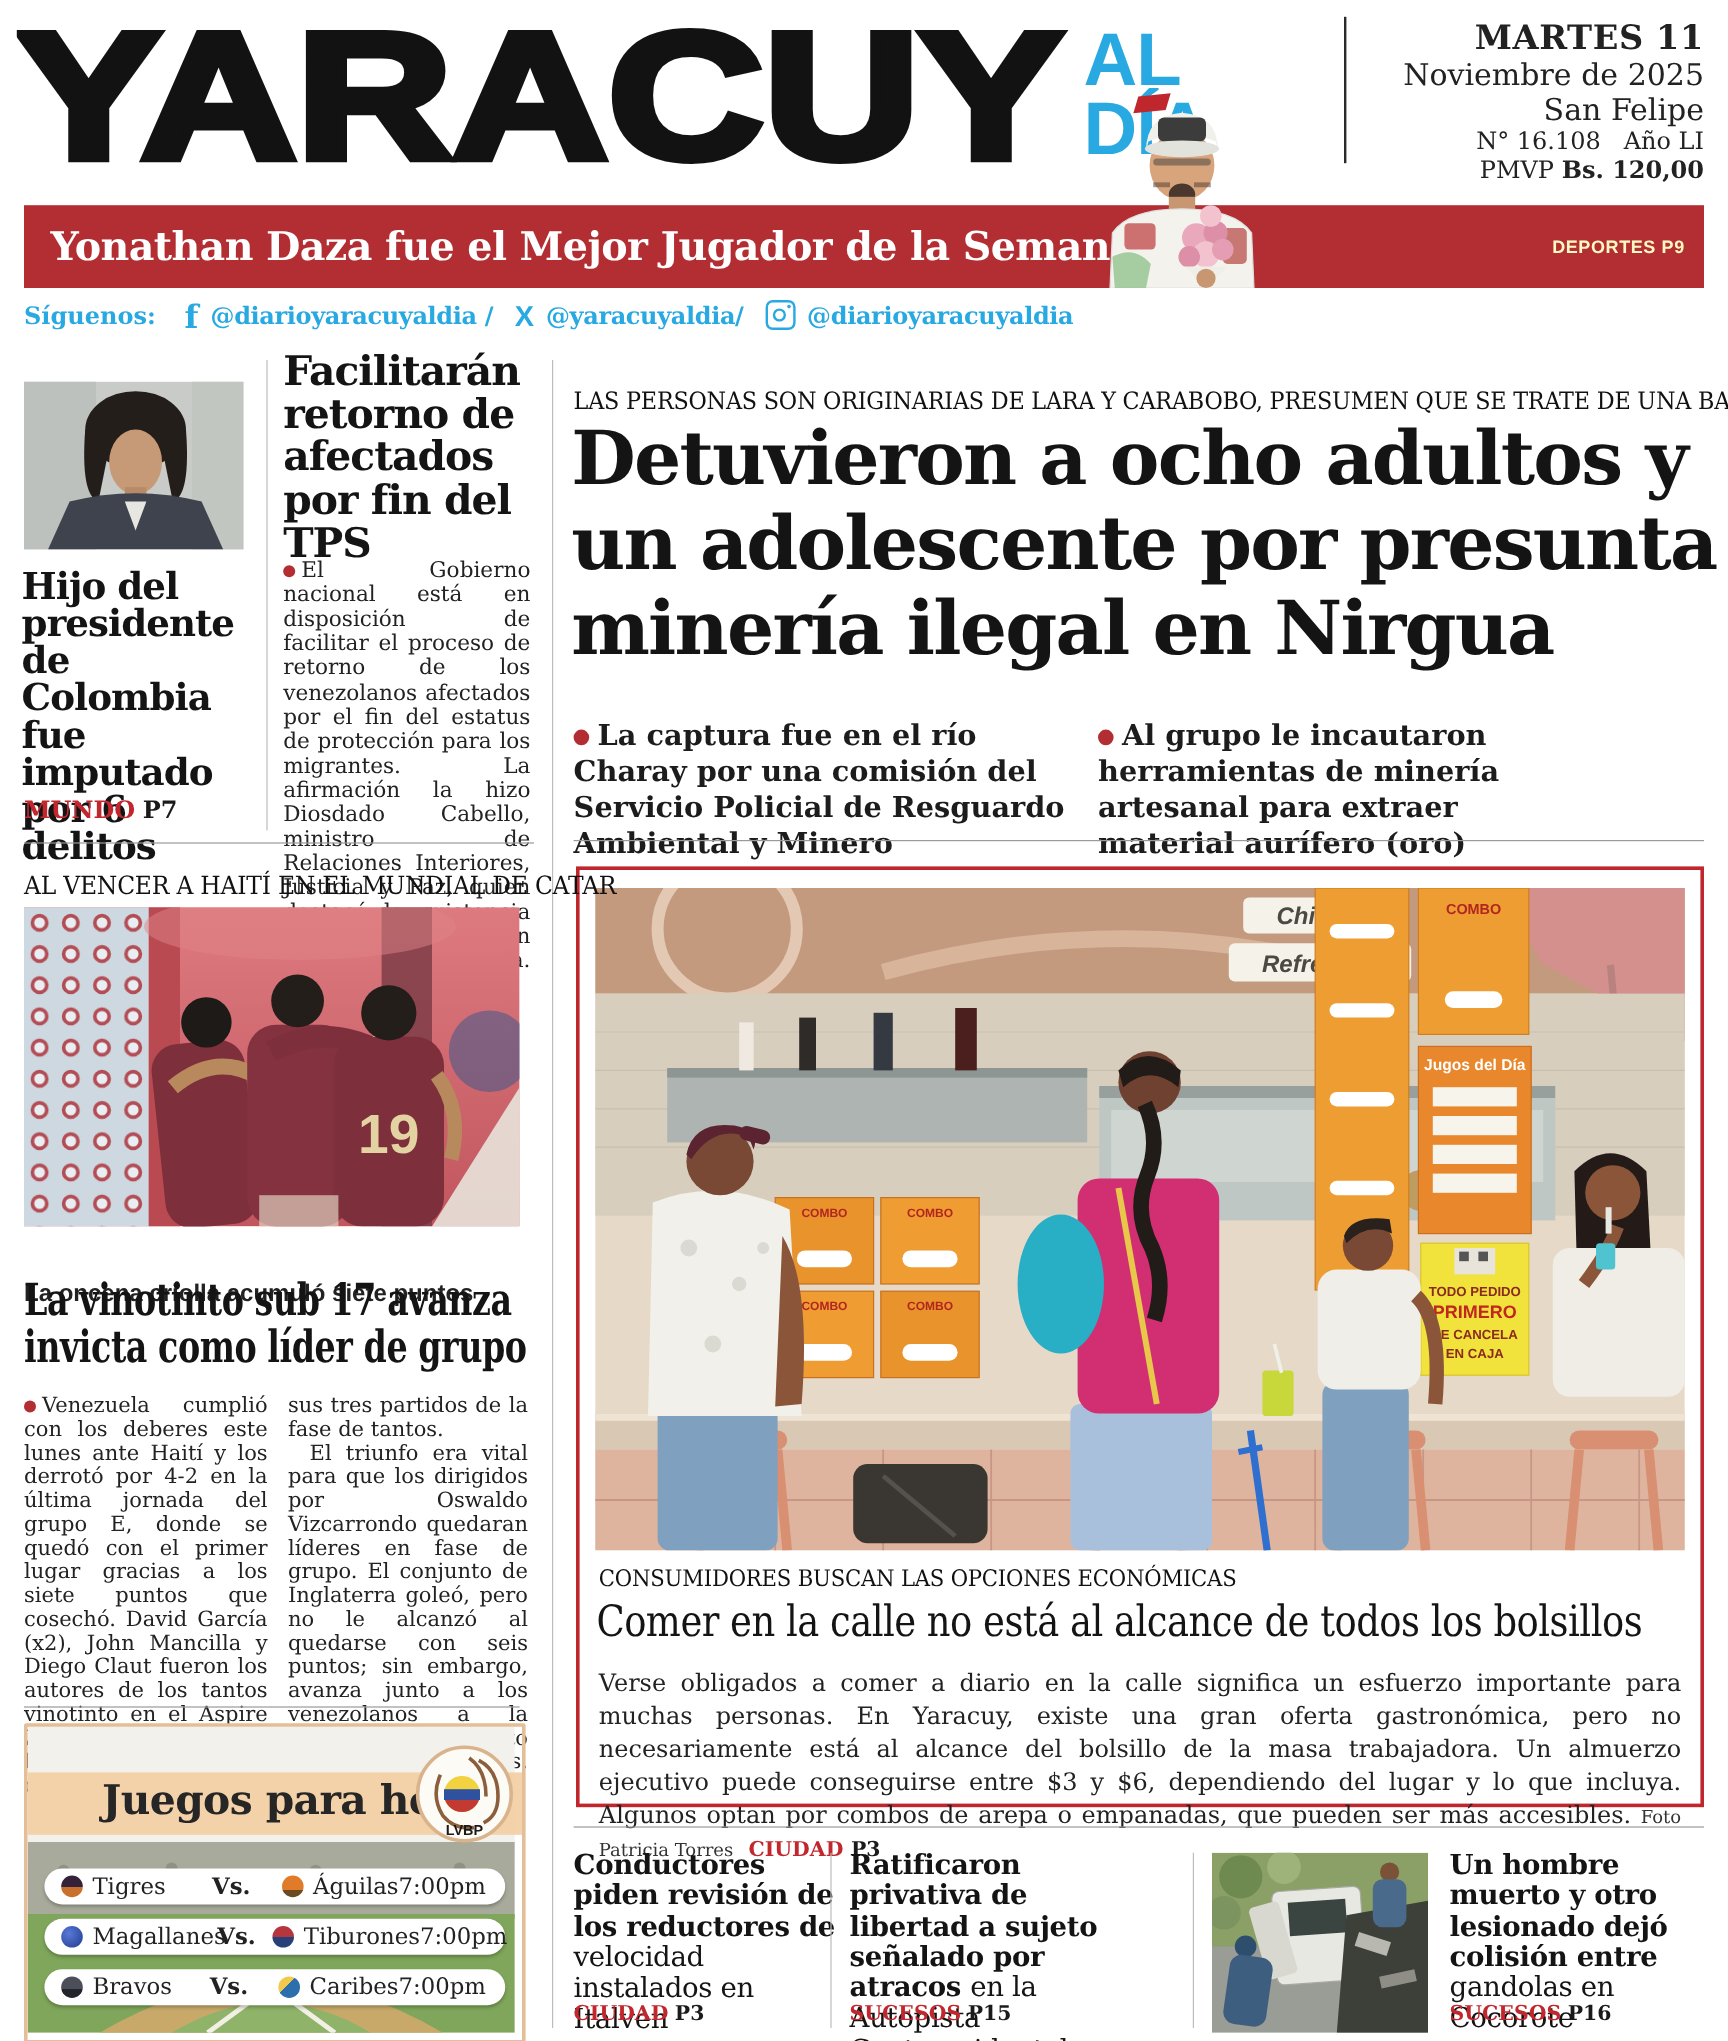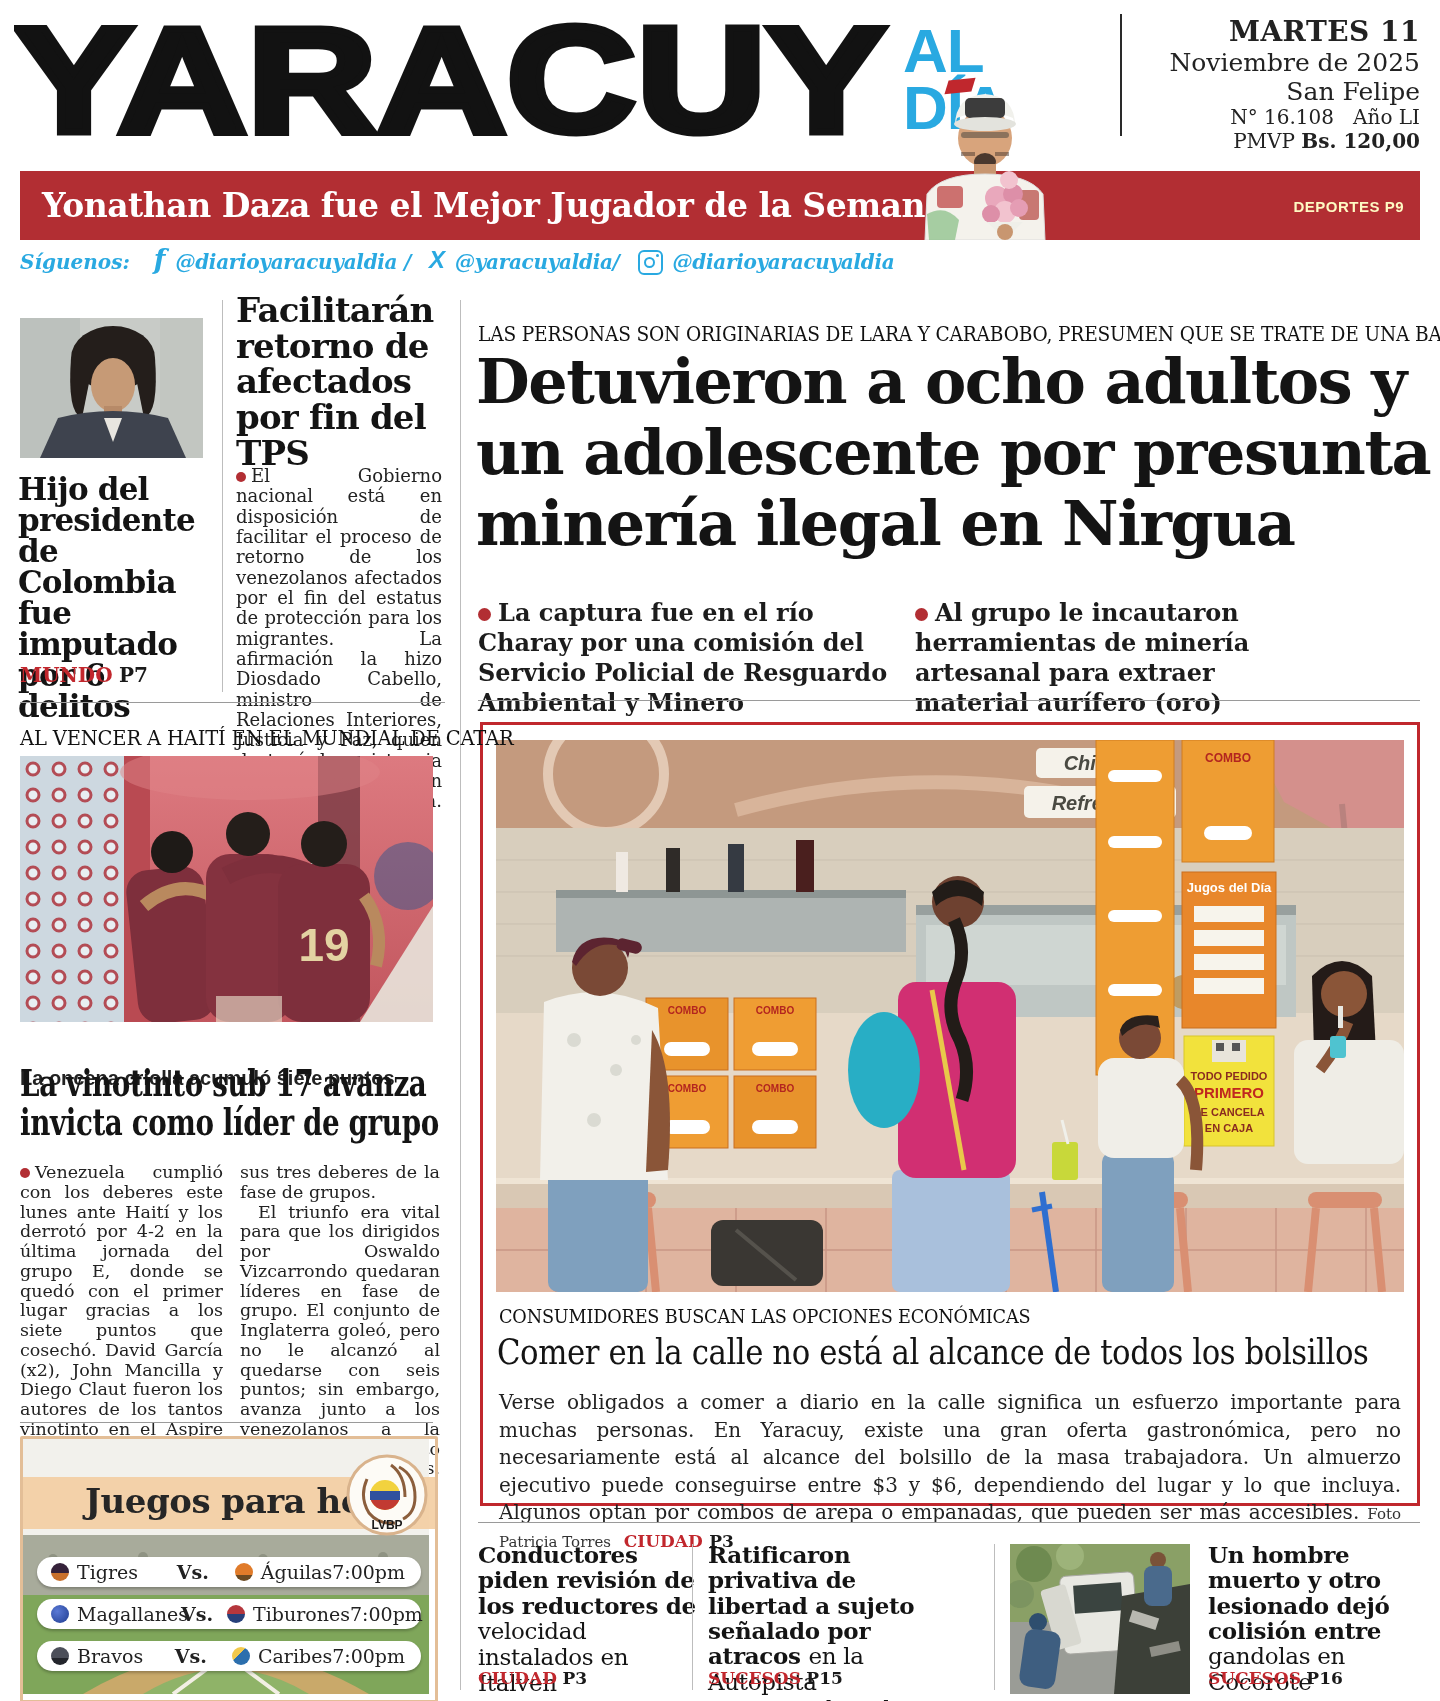--- a/index.html
+++ b/index.html
@@ -16,21 +16,21 @@
   .dateblock{text-align:right;line-height:1.16;color:#222;}
   .dateblock .day{font-weight:bold;font-size:28px;letter-spacing:.5px;}
   .dateblock .mid{font-size:25px;}
   .dateblock .small{font-size:20px;}
   
   .banner{background:#b22e33;display:flex;align-items:center;}
   .banner .bh{color:#fff;font-weight:bold;font-size:33px;margin-left:22px;letter-spacing:-.5px;}
   .banner .btag{position:absolute;right:16px;top:27px;color:#fef9c3;font-family:"Liberation Sans",sans-serif;
                 font-weight:bold;font-size:15px;letter-spacing:.5px;}
   
-  .social{display:flex;align-items:flex-start;gap:10px;color:#29a9e1;font-weight:bold;font-size:20px;font-style:italic;}
+  .social{display:flex;align-items:flex-end;gap:10px;color:#29a9e1;font-weight:bold;font-size:20px;}
   .social .handle{letter-spacing:-.3px;}
   .ig-icon{display:inline-block;width:21px;height:21px;border:2.5px solid #29a9e1;border-radius:6px;position:relative;}
   .ig-icon i{position:absolute;left:4.5px;top:4.5px;width:7px;height:7px;border:2.5px solid #29a9e1;border-radius:50%;}
   .ig-icon b{position:absolute;right:2px;top:1.5px;width:3px;height:3px;background:#29a9e1;border-radius:50%;}
   .fb-icon{font-family:"DejaVu Serif",serif;font-weight:bold;font-size:27px;line-height:20px;}
   .x-icon{font-family:"Liberation Sans",sans-serif;font-weight:bold;font-size:24px;line-height:20px;}
   
   .hl{font-weight:bold;color:#141414;}
   .kicker{color:#111;letter-spacing:-.2px;white-space:nowrap;transform:scaleX(.93);transform-origin:left;}
   .sect{color:#c1272d;font-weight:bold;}
@@ -387,21 +387,21 @@
   <div class="abs sans" style="left:20px;top:1035px;font-weight:bold;font-size:20px;color:#222;margin-top:32px;">La oncena criolla acumuló siete puntos</div>
 
   <div class="abs hl" style="left:20px;top:1064px;width:560px;font-size:37px;line-height:1.06;letter-spacing:-.5px;
        transform:scaleX(.75);transform-origin:left top;">La vinotinto sub 17 avanza invicta como líder de grupo</div>
 
   <div class="abs body-txt" style="left:20px;top:1163px;width:203px;font-size:17.5px;line-height:1.13;">
     <span class="dot small"></span><span>Venezuela cumplió con los deberes este lunes ante Haití y los derrotó por 4-2 en la última jornada del grupo E, donde se quedó con el primer lugar gracias a los siete puntos que cosechó. David García (x2), John Mancilla y Diego Claut fueron los autores de los tantos vinotinto en el Aspire Zone de Catar, donde Haití se despidió de la competición al perder</span>
   </div>
 
   <div class="abs body-txt" style="left:240px;top:1163px;width:200px;font-size:17.5px;line-height:1.13;">
-    <div>sus tres deberes de la fase de grupos.</div>
+    <div>sus tres partidos de la fase de tantos.</div>
     <div style="text-indent:18px;">
       <span>El triunfo era vital para que los dirigidos por Oswaldo Vizcarrondo quedaran líderes en fase de grupo. El conjunto de Inglaterra goleó, pero no le alcanzó al quedarse con seis puntos; sin embargo, avanza junto a los venezolanos a la siguiente fase. Egipto espera resultados. </span><span class="sect">DEPORTES</span>&nbsp;<span class="pg">P8</span>
     </div>
   </div>
 
   <div class="abs hr" style="left:20px;top:1422px;width:413px;"></div>
 
   <div class="abs games" style="left:20px;top:1436px;width:412px;height:261px;">
     <svg class="abs" style="left:0;top:0;" width="406" height="255" viewBox="0 0 406 255">
       <rect width="406" height="110" fill="#f2f1ec"></rect>

